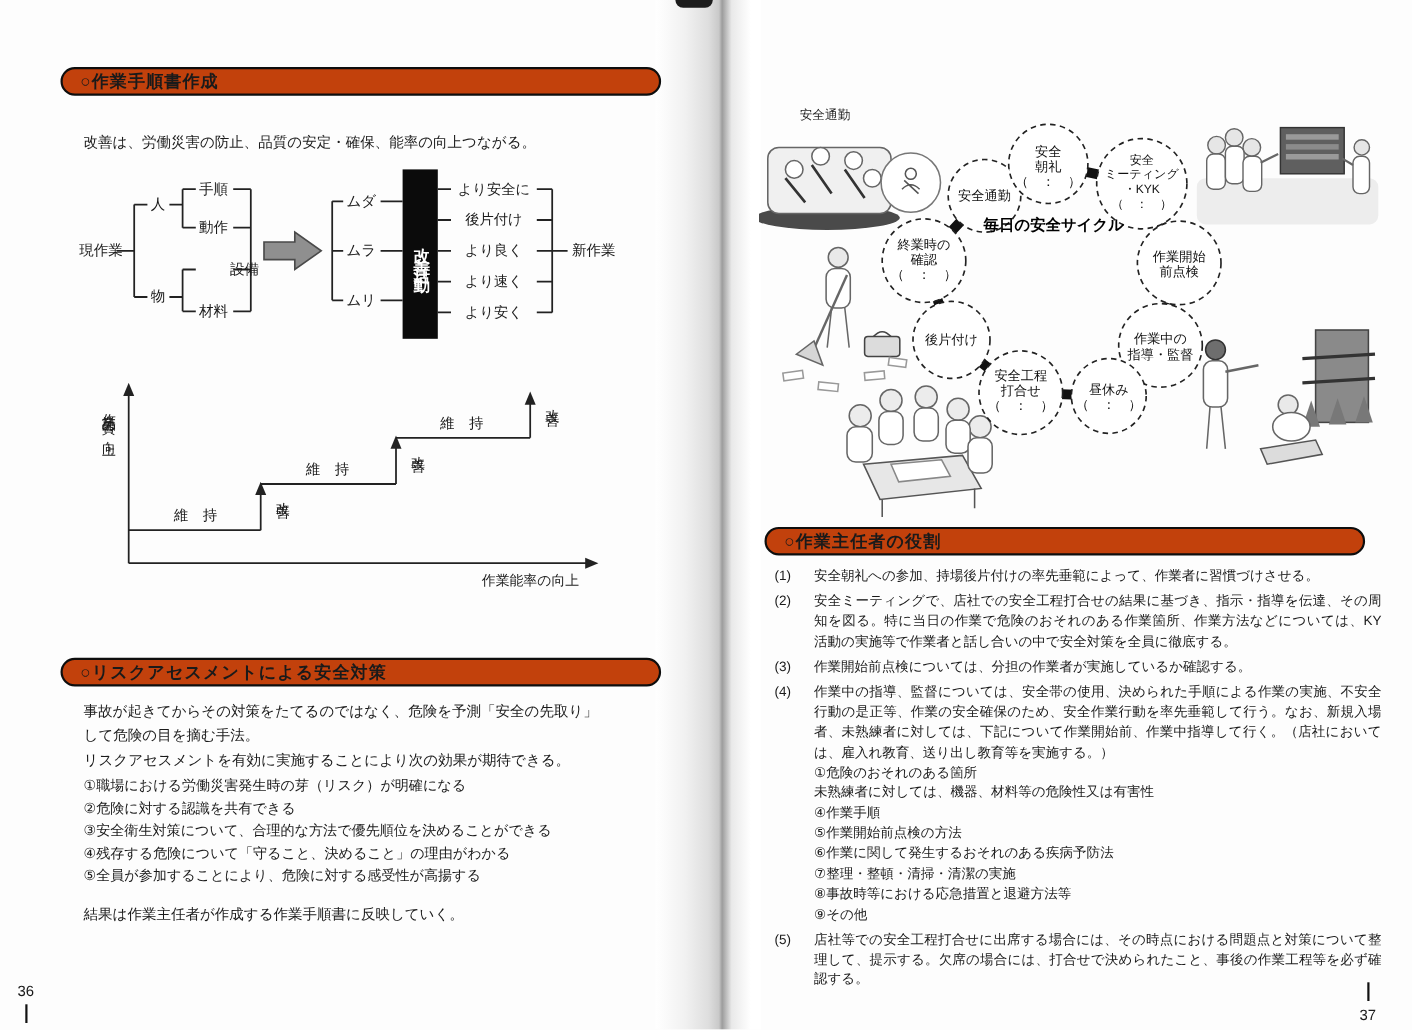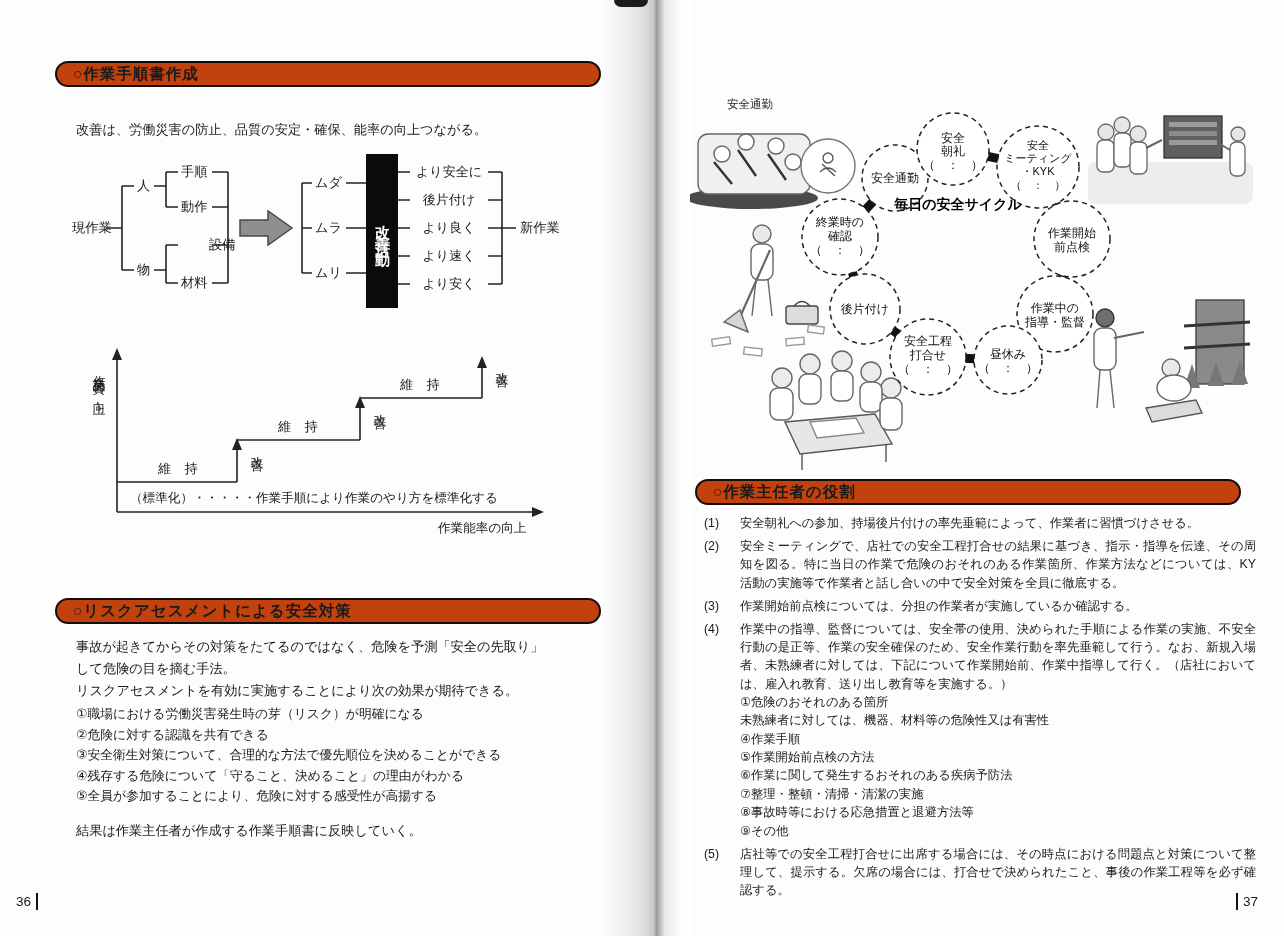--- a/index.html
+++ b/index.html
@@ -45,21 +45,21 @@
     position:absolute;font-size:12.8px;letter-spacing:2px;
     writing-mode:vertical-rl;text-orientation:upright;
   }
   .out-label{position:absolute;font-size:13px;width:74px;text-align:center;white-space:nowrap;}
   
   .role-list{position:absolute;width:552px;}
   .role-item{display:flex;margin-bottom:5px;}
   .role-no{width:36px;flex-shrink:0;font-size:12.3px;line-height:18.2px;}
   .role-text{flex:1;font-size:12.3px;line-height:18.2px;text-align:justify;}
   .sub-line{font-size:12.3px;line-height:18.4px;}
-  .page-num{position:absolute;font-size:13.5px;display:flex;align-items:center;gap:5px;}
+  .page-num{position:absolute;font-size:13.5px;display:flex;align-items:center;gap:5px;flex-direction:column;}
   .page-bar{width:2px;height:17px;background:#111;}
   .cycle-svg text{font-family:"Liberation Sans","DejaVu Sans",sans-serif;}
 </style>
 </head>
 <body>
 
 <div class="gutter"></div>
 <div class="gutter-top"></div>
 
 <div class="page" style="left:0;width:610px;">
@@ -120,21 +120,20 @@
         <polygon points="422,16 417,28 427,28"></polygon>
       </g>
     </svg>
     <div class="dlabel small vert" style="left:30px;top:26px;letter-spacing:2px;">作業品質の向上</div>
     <div class="dlabel" style="left:98px;top:120px;">維　持</div>
     <div class="dlabel" style="left:218px;top:78px;">維　持</div>
     <div class="dlabel" style="left:340px;top:36px;">維　持</div>
     <div class="improve-label" style="left:188px;top:106px;">改善</div>
     <div class="improve-label" style="left:311px;top:64px;">改善</div>
     <div class="improve-label" style="left:433px;top:22px;">改善</div>
-    <div class="dlabel small" style="left:70px;top:150px;">（標準化）・・・・・作業手順により作業のやり方を標準化する</div>
     <div class="dlabel small" style="left:378px;top:180px;text-align:right;">作業能率の向上</div>
   </div>
 
   <div class="sec-header" style="left:55px;top:598px;width:546px;">
     <span>○リスクアセスメントによる安全対策</span>
   </div>
 
   <div class="textline" style="left:76px;top:636px;">事故が起きてからその対策をたてるのではなく、危険を予測「安全の先取り」</div>
   <div class="textline" style="left:76px;top:658px;">して危険の目を摘む手法。</div>
   <div class="textline" style="left:76px;top:680px;">リスクアセスメントを有効に実施することにより次の効果が期待できる。</div>

